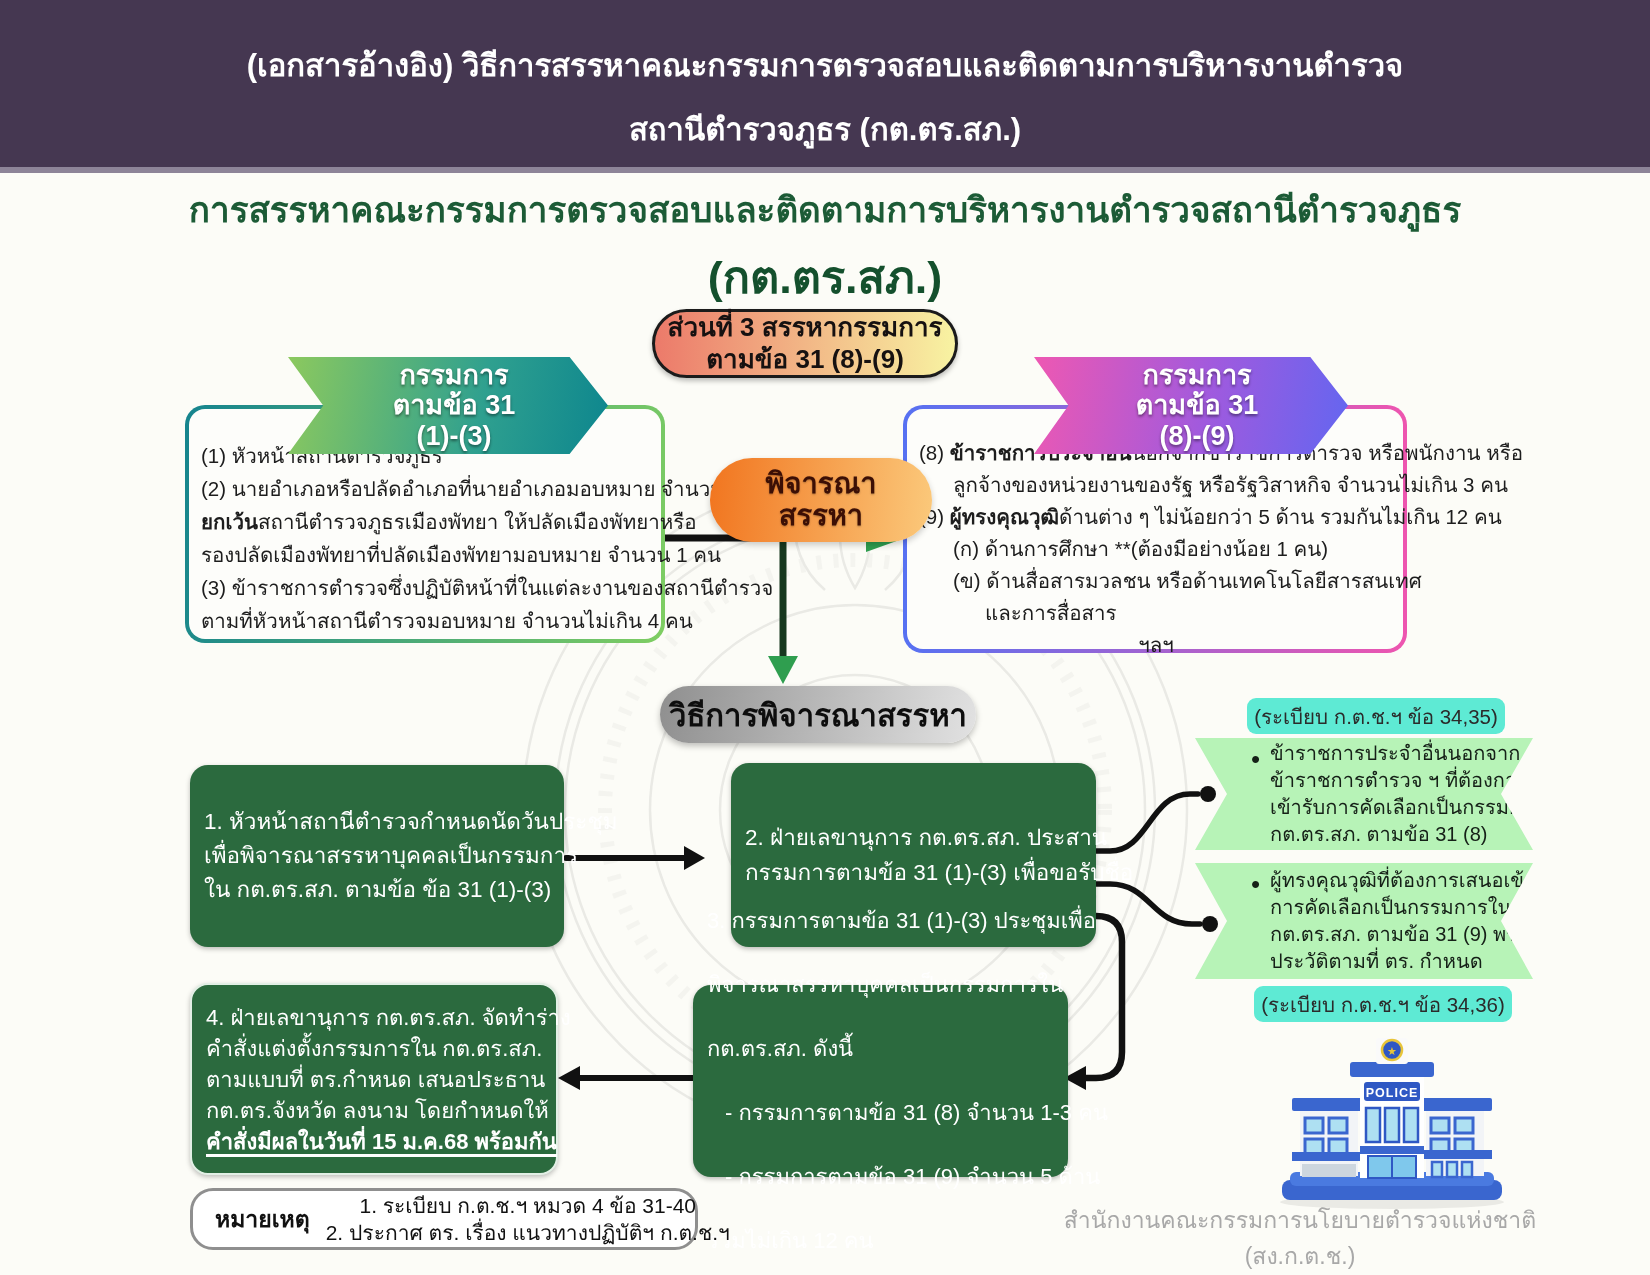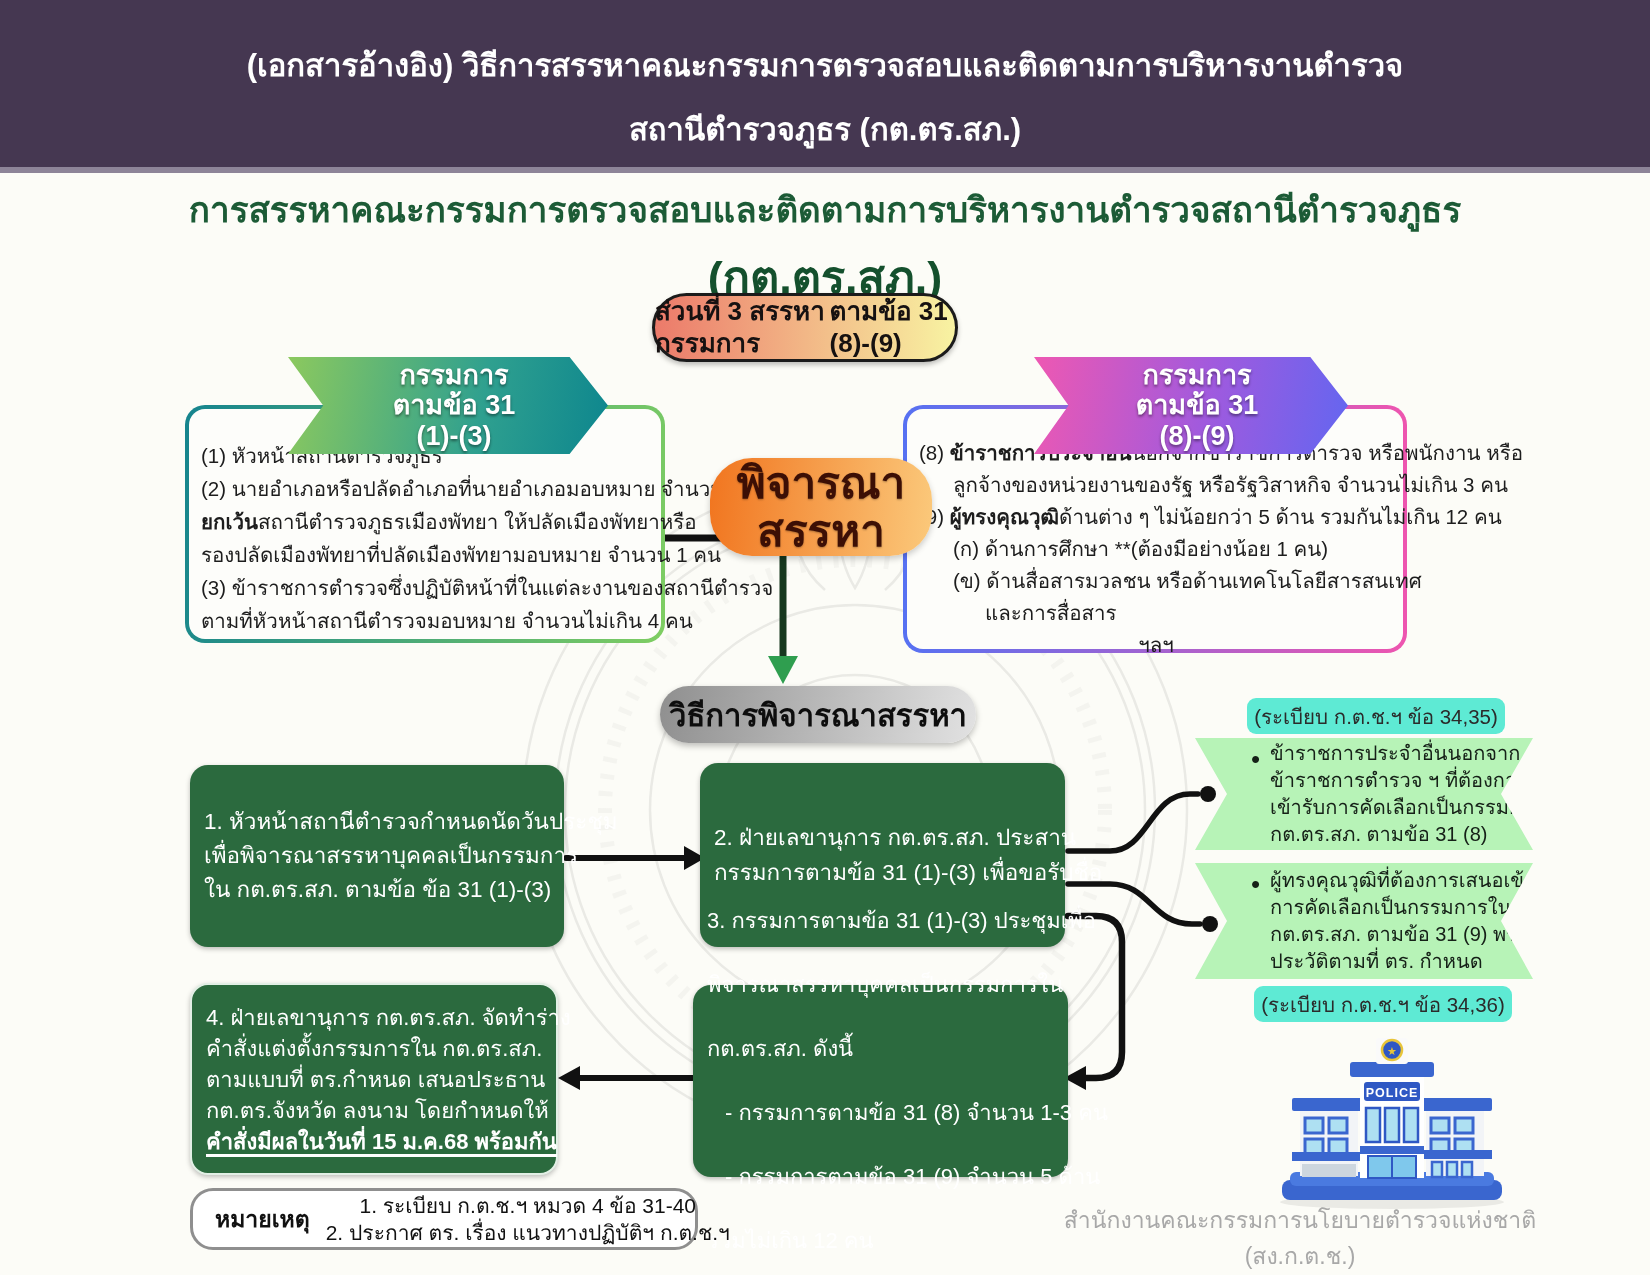--- a/index.html
+++ b/index.html
@@ -9,50 +9,50 @@
   
   .header{left:0;top:0;width:1650px;height:167px;background:#453751;border-bottom:6px solid #8d8498;
           color:#fff;text-align:center;}
   .header .h1{margin-top:40px;font-size:31px;font-weight:bold;}
   .header .h2{margin-top:14px;font-size:31px;font-weight:bold;}
   
   .title{left:0;top:182px;width:1650px;text-align:center;color:#1c5b36;}
   .title .t1{font-size:35px;font-weight:800;}
   .title .t2{font-size:45px;font-weight:800;margin-top:4px;color:#14502d;}
   
-  .section-pill{left:652px;top:293px;width:306px;height:69px;border-radius:40px;border:3px solid #1b1b1b;
-    background:linear-gradient(90deg,#ec7a6a,#f8f3a2);display:flex;flex-direction:row;justify-content:space-between;
+  .section-pill{left:652px;top:309px;width:306px;height:69px;border-radius:40px;border:3px solid #1b1b1b;
+    background:linear-gradient(90deg,#ec7a6a,#f8f3a2);display:flex;flex-direction:column;justify-content:space-between;
     align-items:center;font-size:26px;font-weight:800;color:#161111;line-height:1.2;box-sizing:border-box;box-shadow:0 3px 5px rgba(0,0,0,.25);}
   
   .gbox{border-radius:20px;padding:4px;box-sizing:border-box;}
   .gbox-left{left:185px;top:405px;width:480px;height:238px;background:linear-gradient(100deg,#15848e,#7fce62);}
   .gbox-right{left:903px;top:405px;width:504px;height:248px;background:linear-gradient(90deg,#5671f2,#ee55af);}
   .gbox-inner{width:100%;height:100%;background:#fdfdfa;border-radius:16px;box-sizing:border-box;
     color:#1d1d1d;font-size:20.5px;line-height:33px;padding:30px 10px 6px 12px;white-space:nowrap;}
   .gbox-right .gbox-inner{padding-top:28px;line-height:32px;}
   .ind1{padding-left:34px;} .ind2{padding-left:66px;} .centered{text-align:center;white-space:normal;}
   
   .banner{height:97px;clip-path:polygon(0 0,88% 0,100% 50%,88% 100%,0 100%,11% 50%);
     display:flex;flex-direction:column;justify-content:center;align-items:center;color:#fff;font-weight:800;
     font-size:27px;line-height:1.12;text-shadow:0 2px 3px rgba(0,0,0,.45);padding-left:12px;box-sizing:border-box;}
   .banner-left{left:288px;top:357px;width:320px;background:linear-gradient(100deg,#8cc95e,#2fa08f 60%,#0d868e);}
   .banner-right{left:1034px;top:357px;width:314px;background:linear-gradient(100deg,#ee58b2,#a05ade 55%,#6366f0);}
   
-  .orange-pill{left:710px;top:458px;width:222px;height:98px;border-radius:42px;
+  .orange-pill{left:710px;top:458px;width:222px;height:84px;border-radius:42px;
     background:linear-gradient(95deg,#f1751f,#fbc97b);display:flex;flex-direction:column;justify-content:center;
-    align-items:center;font-size:44px;font-weight:800;color:#3c0f05;line-height:1.1;text-shadow:0 1px 2px rgba(0,0,0,.3);
+    align-items:center;font-size:29px;font-weight:800;color:#3c0f05;line-height:1.1;text-shadow:0 1px 2px rgba(0,0,0,.3);
     box-shadow:0 3px 6px rgba(0,0,0,.2);}
   .gray-pill{left:660px;top:686px;width:316px;height:57px;border-radius:30px;
     background:linear-gradient(100deg,#8f8f8f,#e2e2e2);display:flex;justify-content:center;align-items:center;
     font-size:31px;font-weight:800;color:#0d0d0d;box-shadow:0 3px 6px rgba(0,0,0,.25);}
   
   .step{background:#2b6a3e;border-radius:18px;color:#fff;box-sizing:border-box;box-shadow:0 2px 5px rgba(0,0,0,.25);
     display:flex;flex-direction:column;justify-content:center;padding:10px 14px;white-space:nowrap;}
   .step1{left:190px;top:765px;width:374px;height:182px;font-size:22.5px;line-height:34px;}
-  .step2{left:700px;top:763px;width:365px;height:184px;font-size:22.5px;line-height:35px;justify-content:center;}
+  .step2{left:731px;top:763px;width:365px;height:184px;font-size:22.5px;line-height:35px;justify-content:center;}
   .step3{left:693px;top:985px;width:375px;height:192px;font-size:22px;line-height:30px;gap:34px;}
   .step4{left:190px;top:983px;width:368px;height:192px;font-size:22px;line-height:31px;border:2px solid #e2efe5;}
   .step .hl{font-weight:800;text-decoration:underline;text-underline-offset:5px;text-decoration-thickness:2.5px;}
   .step3 .dash{padding-left:18px;}
   
   .ribbon{left:1195px;width:338px;background:#b7f3b7;color:#152017;font-size:20px;line-height:27px;
     clip-path:polygon(0 0,100% 0,calc(100% - 32px) 50%,100% 100%,0 100%,32px 50%);
     display:flex;align-items:center;box-sizing:border-box;padding:8px 34px 8px 56px;}
   .ribbon .bullet{font-size:26px;margin-right:10px;align-self:flex-start;line-height:27px;}
   .ribbon1{top:738px;height:112px;}

